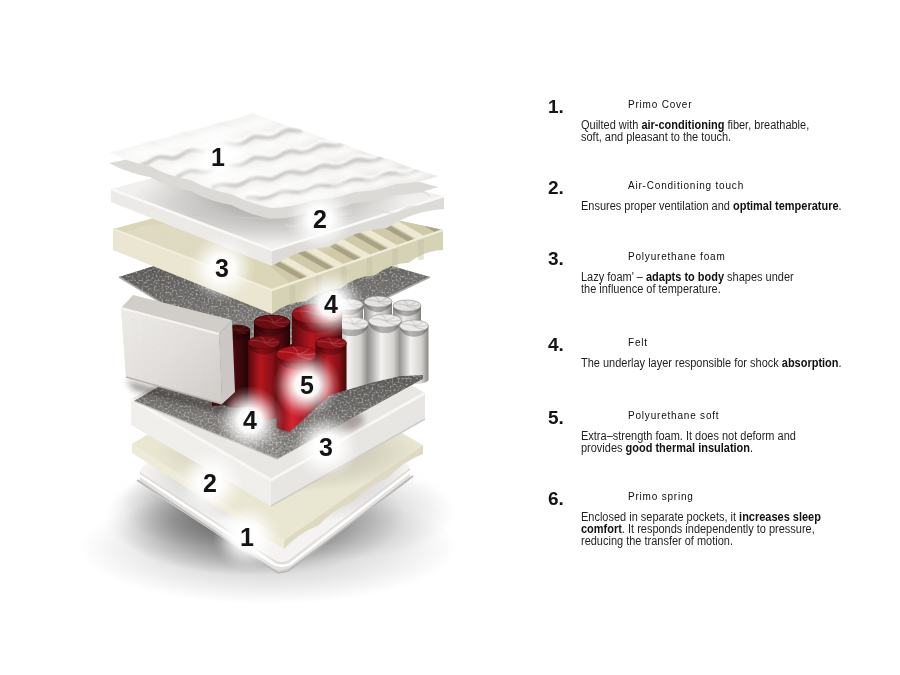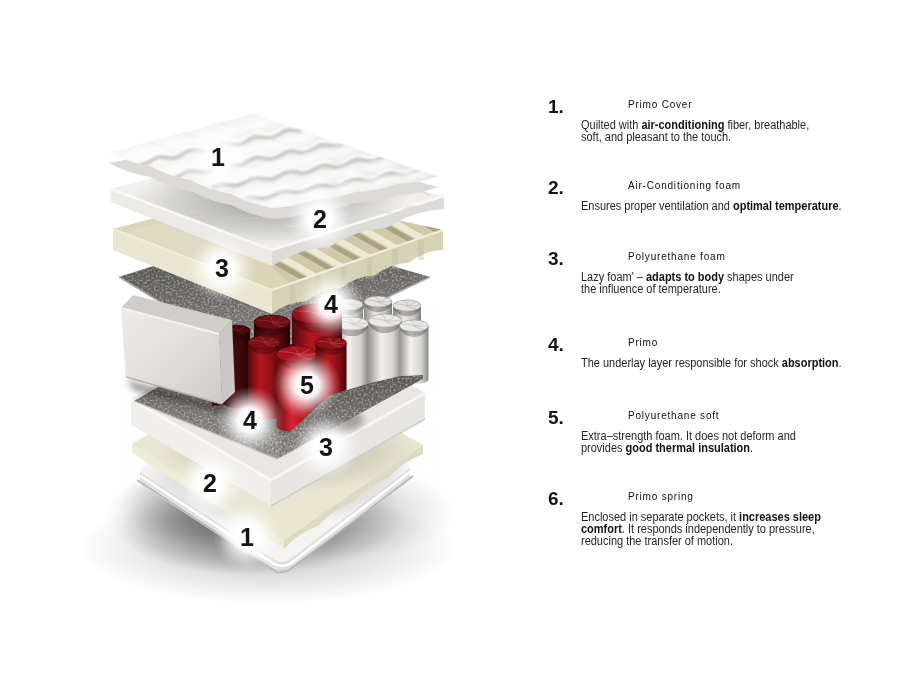--- a/index.html
+++ b/index.html
@@ -503,37 +503,37 @@
 <span class="num">1.</span>
 <div class="txt">
         <div class="hd">Primo Cover</div>
         <div class="bd">Quilted with <b>air-conditioning</b> fiber, breathable,<br>soft, and pleasant to the touch.</div>
       </div>
 </div>
 
 <div class="sec" style="top:180px">
 <span class="num">2.</span>
 <div class="txt">
-        <div class="hd">Air-Conditioning foam</div>
+        <div class="hd">Air-Conditioning touch</div>
         <div class="bd">Ensures proper ventilation and <b>optimal temperature</b>.</div>
       </div>
 </div>
 
 <div class="sec" style="top:251px">
 <span class="num">3.</span>
 <div class="txt">
         <div class="hd">Polyurethane foam</div>
         <div class="bd">Lazy foam' – <b>adapts to body</b> shapes under<br>the influence of temperature.</div>
       </div>
 </div>
 
 <div class="sec" style="top:337px">
 <span class="num">4.</span>
 <div class="txt">
-        <div class="hd">Primo</div>
+        <div class="hd">Felt</div>
         <div class="bd">The underlay layer responsible for shock <b>absorption</b>.</div>
       </div>
 </div>
 
 <div class="sec" style="top:410px">
 <span class="num">5.</span>
 <div class="txt">
         <div class="hd">Polyurethane soft</div>
         <div class="bd">Extra–strength foam. It does not deform and<br>provides <b>good thermal insulation</b>.</div>
       </div>

